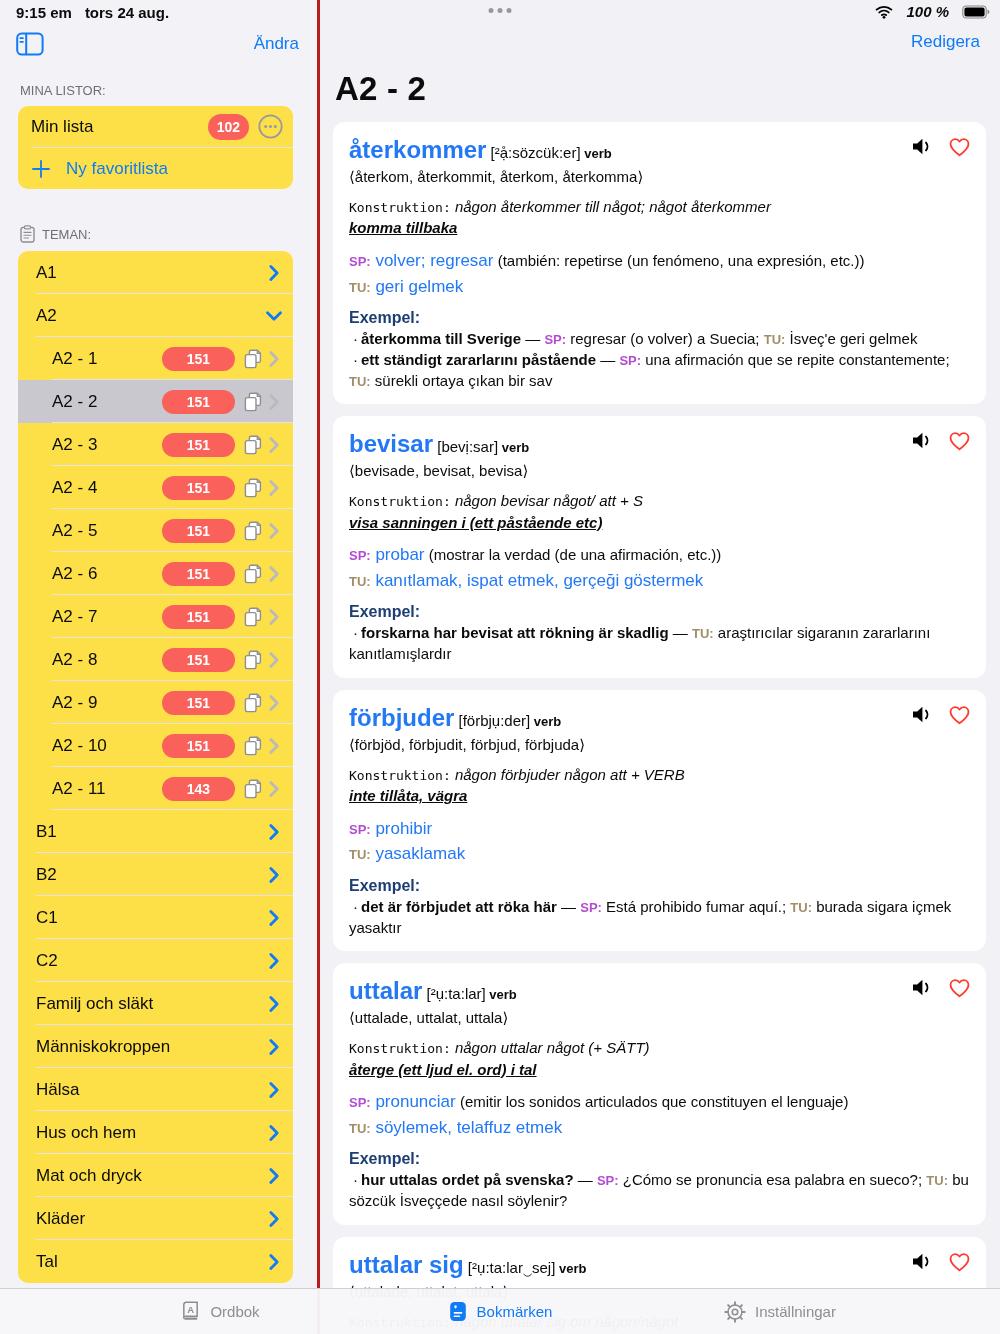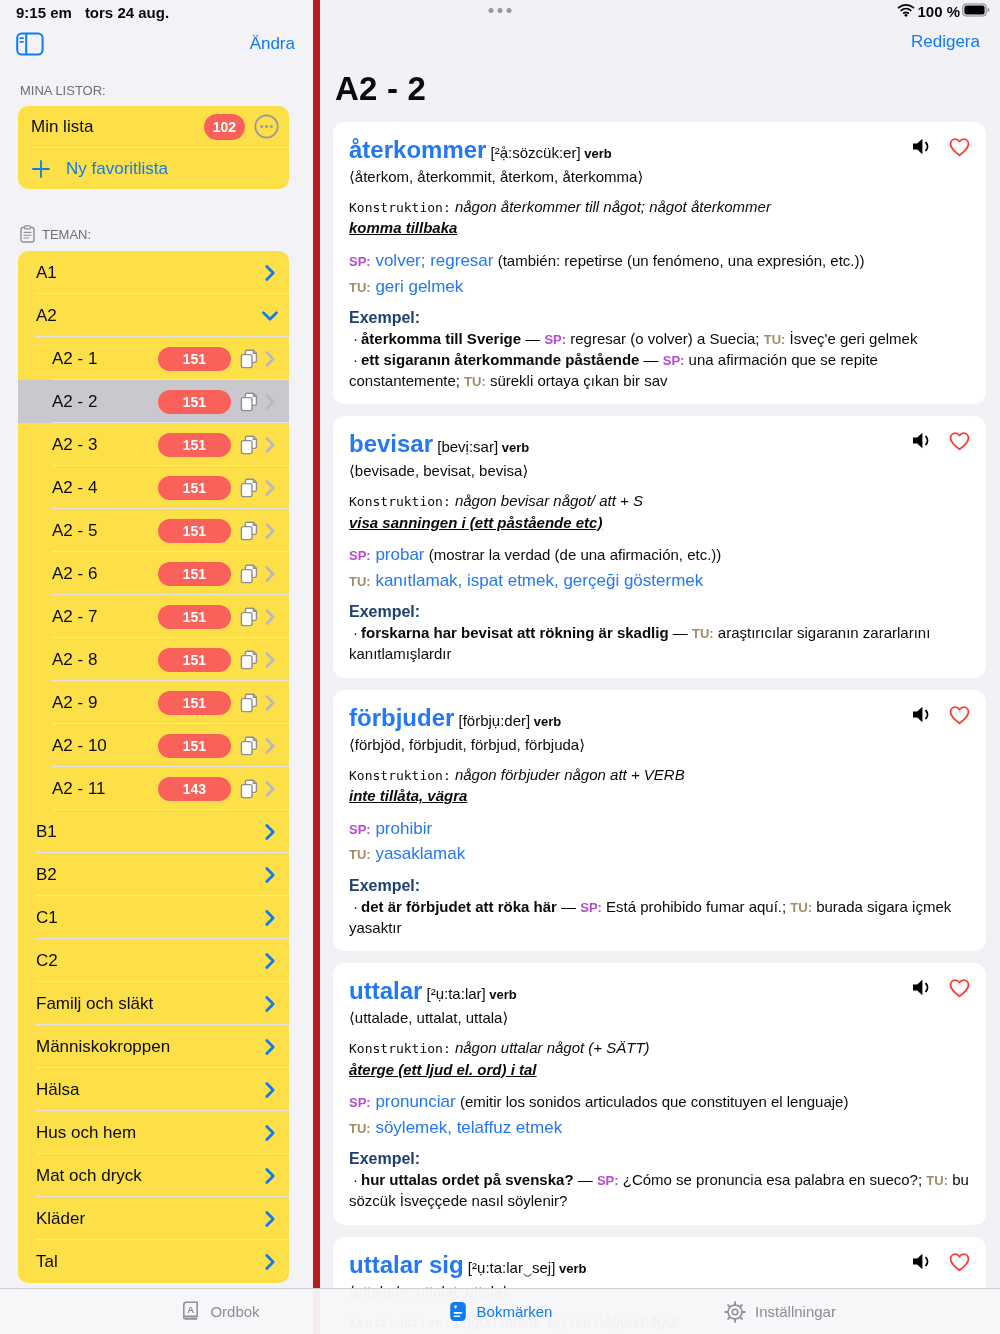--- a/index.html
+++ b/index.html
@@ -9,25 +9,25 @@
   }
   html,body{margin:0;padding:0;background:#000;}
   .screen{position:relative;width:1000px;height:1334px;overflow:hidden;
     background:#f2f1f6;font-family:"Liberation Sans",sans-serif;color:#0b0b0c;}
 
   
   .statusbar{position:absolute;top:0;left:0;right:0;height:24px;z-index:8;font-size:15px;font-weight:600;}
   .sb-left{position:absolute;left:16px;top:4px;display:flex;gap:13px;}
   .sb-handle{position:absolute;left:50%;transform:translateX(-50%);top:8px;display:flex;gap:4px;}
   .sb-handle i{width:5px;height:5px;border-radius:50%;background:#98989d;}
-  .sb-right{position:absolute;right:10px;top:3px;display:flex;align-items:flex-start;gap:2px;}
+  .sb-right{position:absolute;right:10px;top:3px;display:flex;align-items:center;gap:13px;font-style:italic;}
 
   
   .sidebar{position:absolute;left:0;top:0;bottom:0;width:320px;background:#f3f2f7;
-    border-right:7px solid #b91c1c;box-sizing:border-box;z-index:1;}
+    border-right:3px solid #b91c1c;box-sizing:border-box;z-index:1;}
   .sb-top{display:flex;justify-content:space-between;align-items:center;padding:32px 18px 0 16px;}
   .link{background:none;border:none;color:var(--accent-blue);font-size:17px;cursor:pointer;
     font-family:"Liberation Sans",sans-serif;padding:0;}
   .panel-btn{background:none;border:none;padding:0;cursor:pointer;display:flex;}
   .sb-section{margin:27px 0 8px 20px;font-size:13px;color:#6f6f74;display:flex;align-items:center;gap:7px;}
   .sb-section.teman{margin-top:36px;}
   .card{background:#fde047;border-radius:10px;margin:8px 24px 0 18px;overflow:hidden;}
   .mylist-row{display:flex;align-items:center;height:41px;padding:0 9px 0 13px;font-size:17px;}
   .badge{background:var(--badge-red);color:#fff;font-weight:700;border-radius:999px;line-height:1;}
   .badge.big{font-size:14px;padding:6px 9px;margin-left:auto;}
@@ -500,21 +500,21 @@
               </svg>
             </span>
           </div>
           <div class="inflections">⟨återkom, återkommit, återkom, återkomma⟩</div>
           <div class="konstruktion"><span class="k-label">Konstruktion:</span><span class="k-text"> någon återkommer till något; något återkommer</span></div>
           <div class="definition">komma tillbaka</div>
           <div class="trans first"><span class="lab sp">SP:</span><span class="tmain"> volver; regresar</span><span class="tnote"> (también: repetirse (un fenómeno, una expresión, etc.))</span></div>
           <div class="trans"><span class="lab tu">TU:</span><span class="tmain"> geri gelmek</span></div>
           <div class="exempel">Exempel:</div>
           <div class="example"><span class="bullet">·</span><span class="ex-sv">återkomma till Sverige</span><span> — </span><span class="lab sp">SP:</span><span> regresar (o volver) a Suecia</span><span>; </span><span class="lab tu">TU:</span><span> İsveç'e geri gelmek</span></div>
-          <div class="example"><span class="bullet">·</span><span class="ex-sv">ett sigaranın återkommande påstående</span><span> — </span><span class="lab sp">SP:</span><span> una afirmación que se repite constantemente</span><span>; </span><span class="lab tu">TU:</span><span> sürekli ortaya çıkan bir sav</span></div>
+          <div class="example"><span class="bullet">·</span><span class="ex-sv">ett ständigt zararlarını påstående</span><span> — </span><span class="lab sp">SP:</span><span> una afirmación que se repite constantemente</span><span>; </span><span class="lab tu">TU:</span><span> sürekli ortaya çıkan bir sav</span></div>
         </div>
         <div class="entry-card">
           <div class="e-head"><span class="headword">bevisar</span><span class="pron"> [bevị:sar]</span><span class="pos"> verb</span></div>
           <div class="e-icons">
             <span class="icon-btn">
               <svg width="22" height="19" viewBox="0 0 22 19">
                 <path d="M2 6.4v6.2h4.2l5.2 4.6V1.8L6.2 6.4H2z" fill="#000"></path>
                 <path d="M15 5.6a6 6 0 0 1 0 7.8" fill="none" stroke="#000" stroke-width="1.9" stroke-linecap="round"></path>
               </svg>
             </span>

